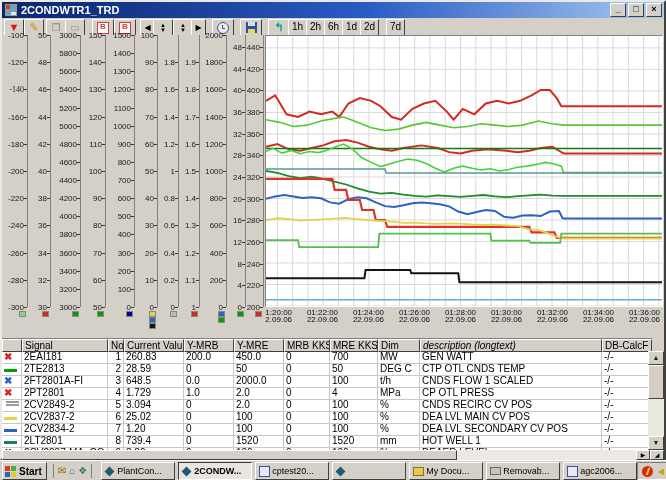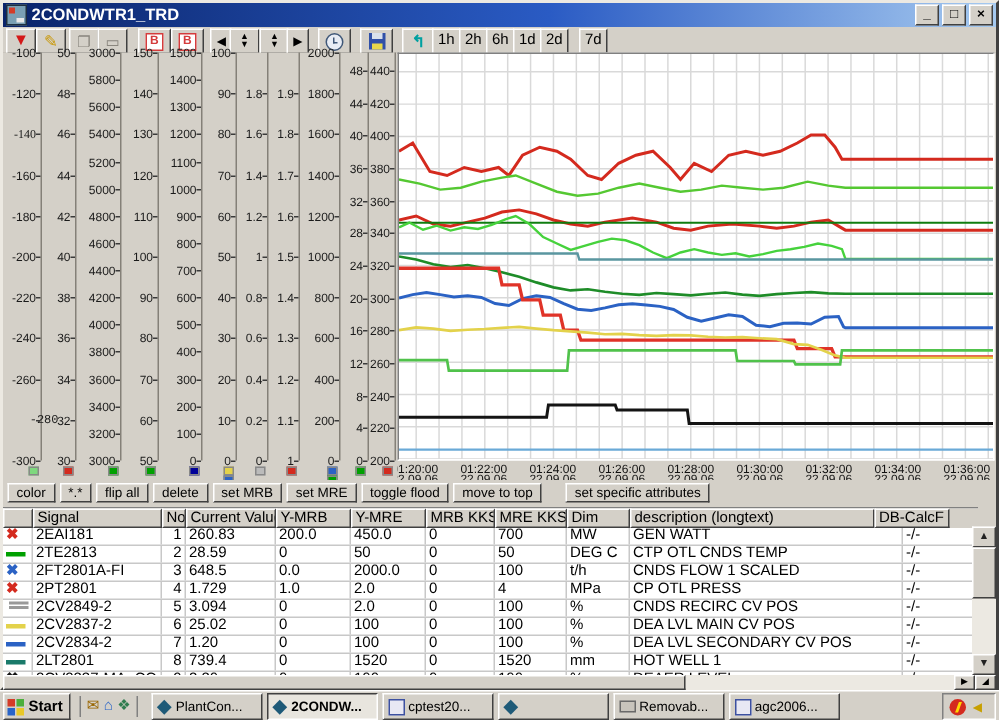--- a/index.html
+++ b/index.html
@@ -182,21 +182,21 @@
           <span class="axlab" style="right: 241px; top: 105.8px;">-180</span>
           <div class="axtick" style="left: 22px; top: 108.8px;"></div>
           <span class="axlab" style="right: 241px; top: 133px;">-200</span>
           <div class="axtick" style="left: 22px; top: 136px;"></div>
           <span class="axlab" style="right: 241px; top: 160.2px;">-220</span>
           <div class="axtick" style="left: 22px; top: 163.2px;"></div>
           <span class="axlab" style="right: 241px; top: 187.4px;">-240</span>
           <div class="axtick" style="left: 22px; top: 190.4px;"></div>
           <span class="axlab" style="right: 241px; top: 214.6px;">-260</span>
           <div class="axtick" style="left: 22px; top: 217.6px;"></div>
-          <span class="axlab" style="right: 226px; top: 241.8px; font-family: Liberation Mono, monospace;">-280</span>
+          <span class="axlab" style="right: 241px; top: 241.8px;">-280</span>
           <div class="axtick" style="left: 22px; top: 244.8px;"></div>
           <span class="axlab" style="right: 241px; top: 269px;">-300</span>
           <div class="axtick" style="left: 22px; top: 272px;"></div>
           <div class="axmark" style="left: 17px; top: 276px; background: rgb(126, 216, 126);"></div>
           <div class="axline" style="left: 48px;"></div>
           <span class="axlab" style="right: 218px; top: -3px;">50</span>
           <div class="axtick" style="left: 45px; top: 0px;"></div>
           <span class="axlab" style="right: 218px; top: 24.2px;">48</span>
           <div class="axtick" style="left: 45px; top: 27.2px;"></div>
           <span class="axlab" style="right: 218px; top: 51.4px;">46</span>
@@ -552,34 +552,33 @@
             <span>01:34:00</span>
             <span>22.09.06</span>
           </div>
           <div class="timelab" style="left: 357.5px; top: 1px;">
             <span>01:36:00</span>
             <span>22.09.06</span>
           </div>
         </div>
     </div>
 
-    <div class="btnrow" id="btnrow"><button class="abtn">color</button><button class="abtn">*.*</button><button class="abtn">flip all</button><button class="abtn">delete</button><button class="abtn">set MRB</button><button class="abtn">set MRE</button><button class="abtn">toggle flood</button><button class="abtn">move to top</button><button class="abtn gap">set specific attributes</button></div>
 
     <div class="dtable" id="dtable">
         <div class="thead">
           <div class="th" style="width: 20px;"></div>
           <div class="th" style="width: 86px;">Signal</div>
           <div class="th" style="width: 16px;">No</div>
           <div class="th" style="width: 60px;">Current Value</div>
           <div class="th" style="width: 50px;">Y-MRB</div>
           <div class="th" style="width: 50px;">Y-MRE</div>
           <div class="th" style="width: 46px;">MRB KKS</div>
           <div class="th" style="width: 48px;">MRE KKS</div>
           <div class="th" style="width: 42px;">Dim</div>
-          <div class="th" style="width: 163px;">description (longtext)</div>
+          <div class="th" style="width: 182px; font-style: italic;">description (longtext)</div>
           <div class="th" style="width: 50px;">DB-CalcF</div>
         </div>
         <div class="trow">
           <div class="td" style="width: 20px;"><span class="icx" style="color: rgb(212, 42, 30);">✖</span></div>
           <div class="td" style="width: 86px;">2EAI181</div>
           <div class="td" style="width: 16px; text-align: right;">1</div>
           <div class="td" style="width: 60px;">260.83</div>
           <div class="td" style="width: 50px;">200.0</div>
           <div class="td" style="width: 50px;">450.0</div>
           <div class="td" style="width: 46px;">0</div>
@@ -736,20 +735,24 @@
         </div>
         <div class="task">
           <span class="ticon" style="background: rgb(232, 232, 244); border: 1px solid rgb(60, 80, 160);"></span>
           <span>cptest20...</span>
         </div>
         <div class="task">
           <span class="ticon" style="background: rgb(30, 90, 120); transform: rotate(45deg); width: 7px; height: 7px; margin: 0px 4px 0px 1px;"></span>
           <span></span>
         </div>
         <div class="task">
+          <span class="ticon" style="background: rgb(232, 200, 80); border: 1px solid rgb(138, 112, 32); height: 7px;"></span>
+          <span>My Docu...</span>
+        </div>
+        <div class="task">
           <span class="ticon" style="background: rgb(200, 196, 188); border: 1px solid rgb(106, 106, 106); height: 6px;"></span>
           <span>Removab...</span>
         </div>
         <div class="task">
           <span class="ticon" style="background: rgb(232, 232, 244); border: 1px solid rgb(60, 80, 160);"></span>
           <span>agc2006...</span>
         </div>
       </div>
     <div class="tray">
       <span class="tico" style="background:#d42a1e;border-radius:50%;">

